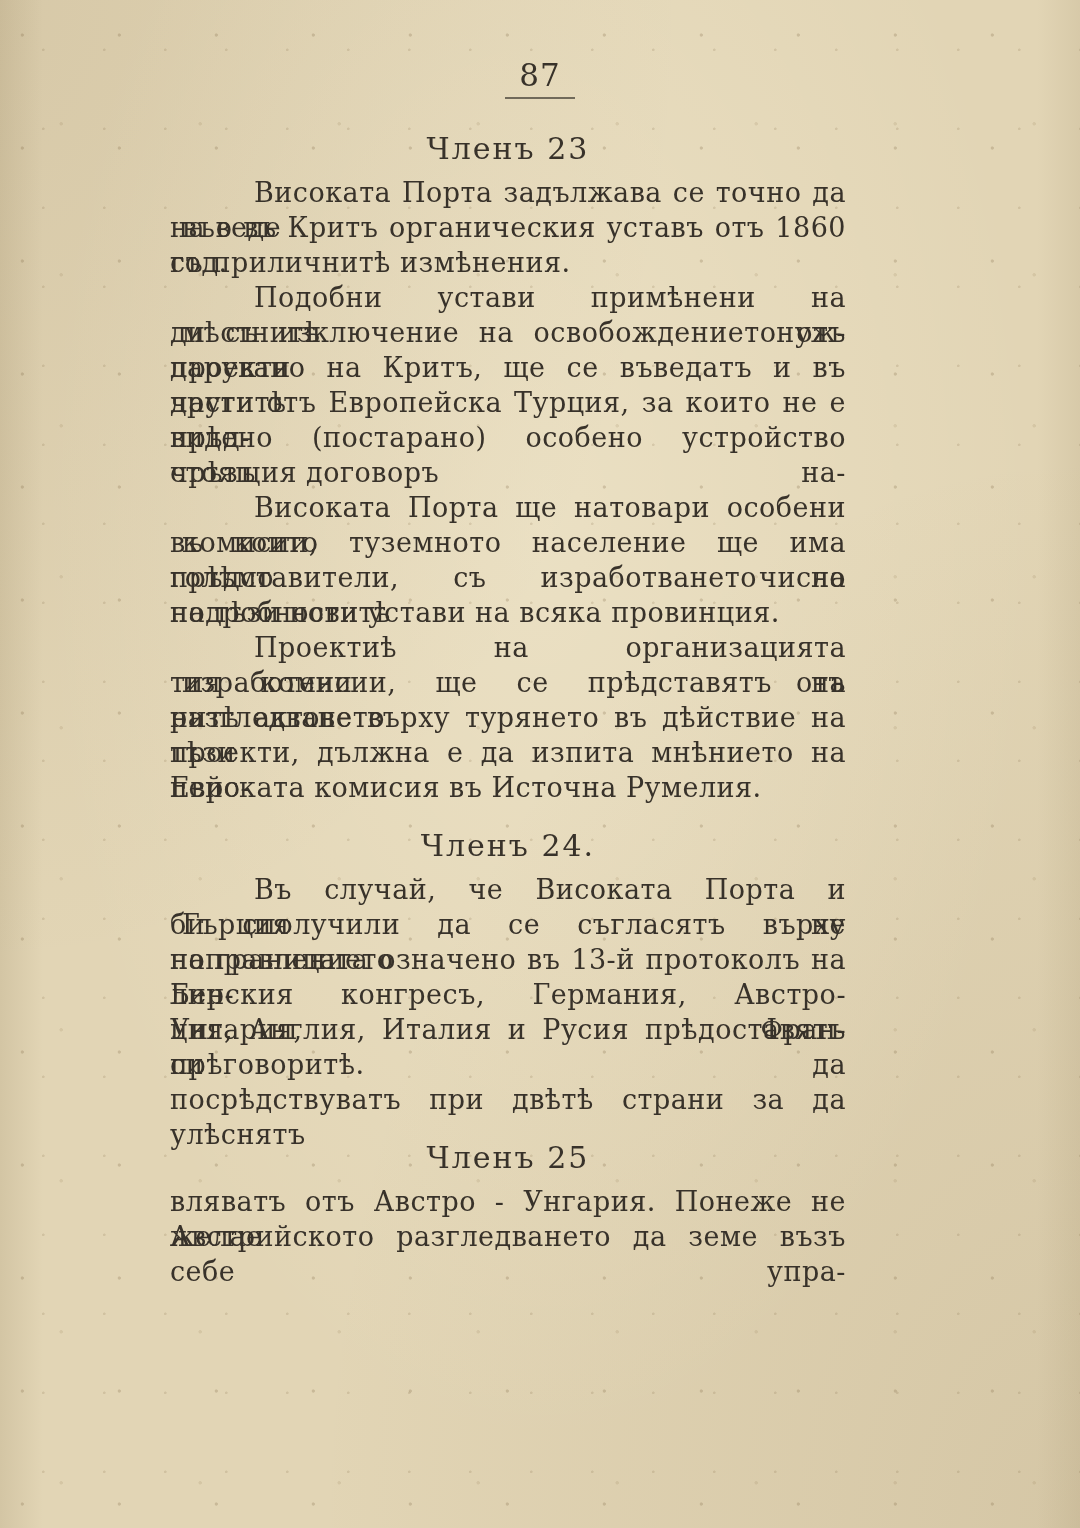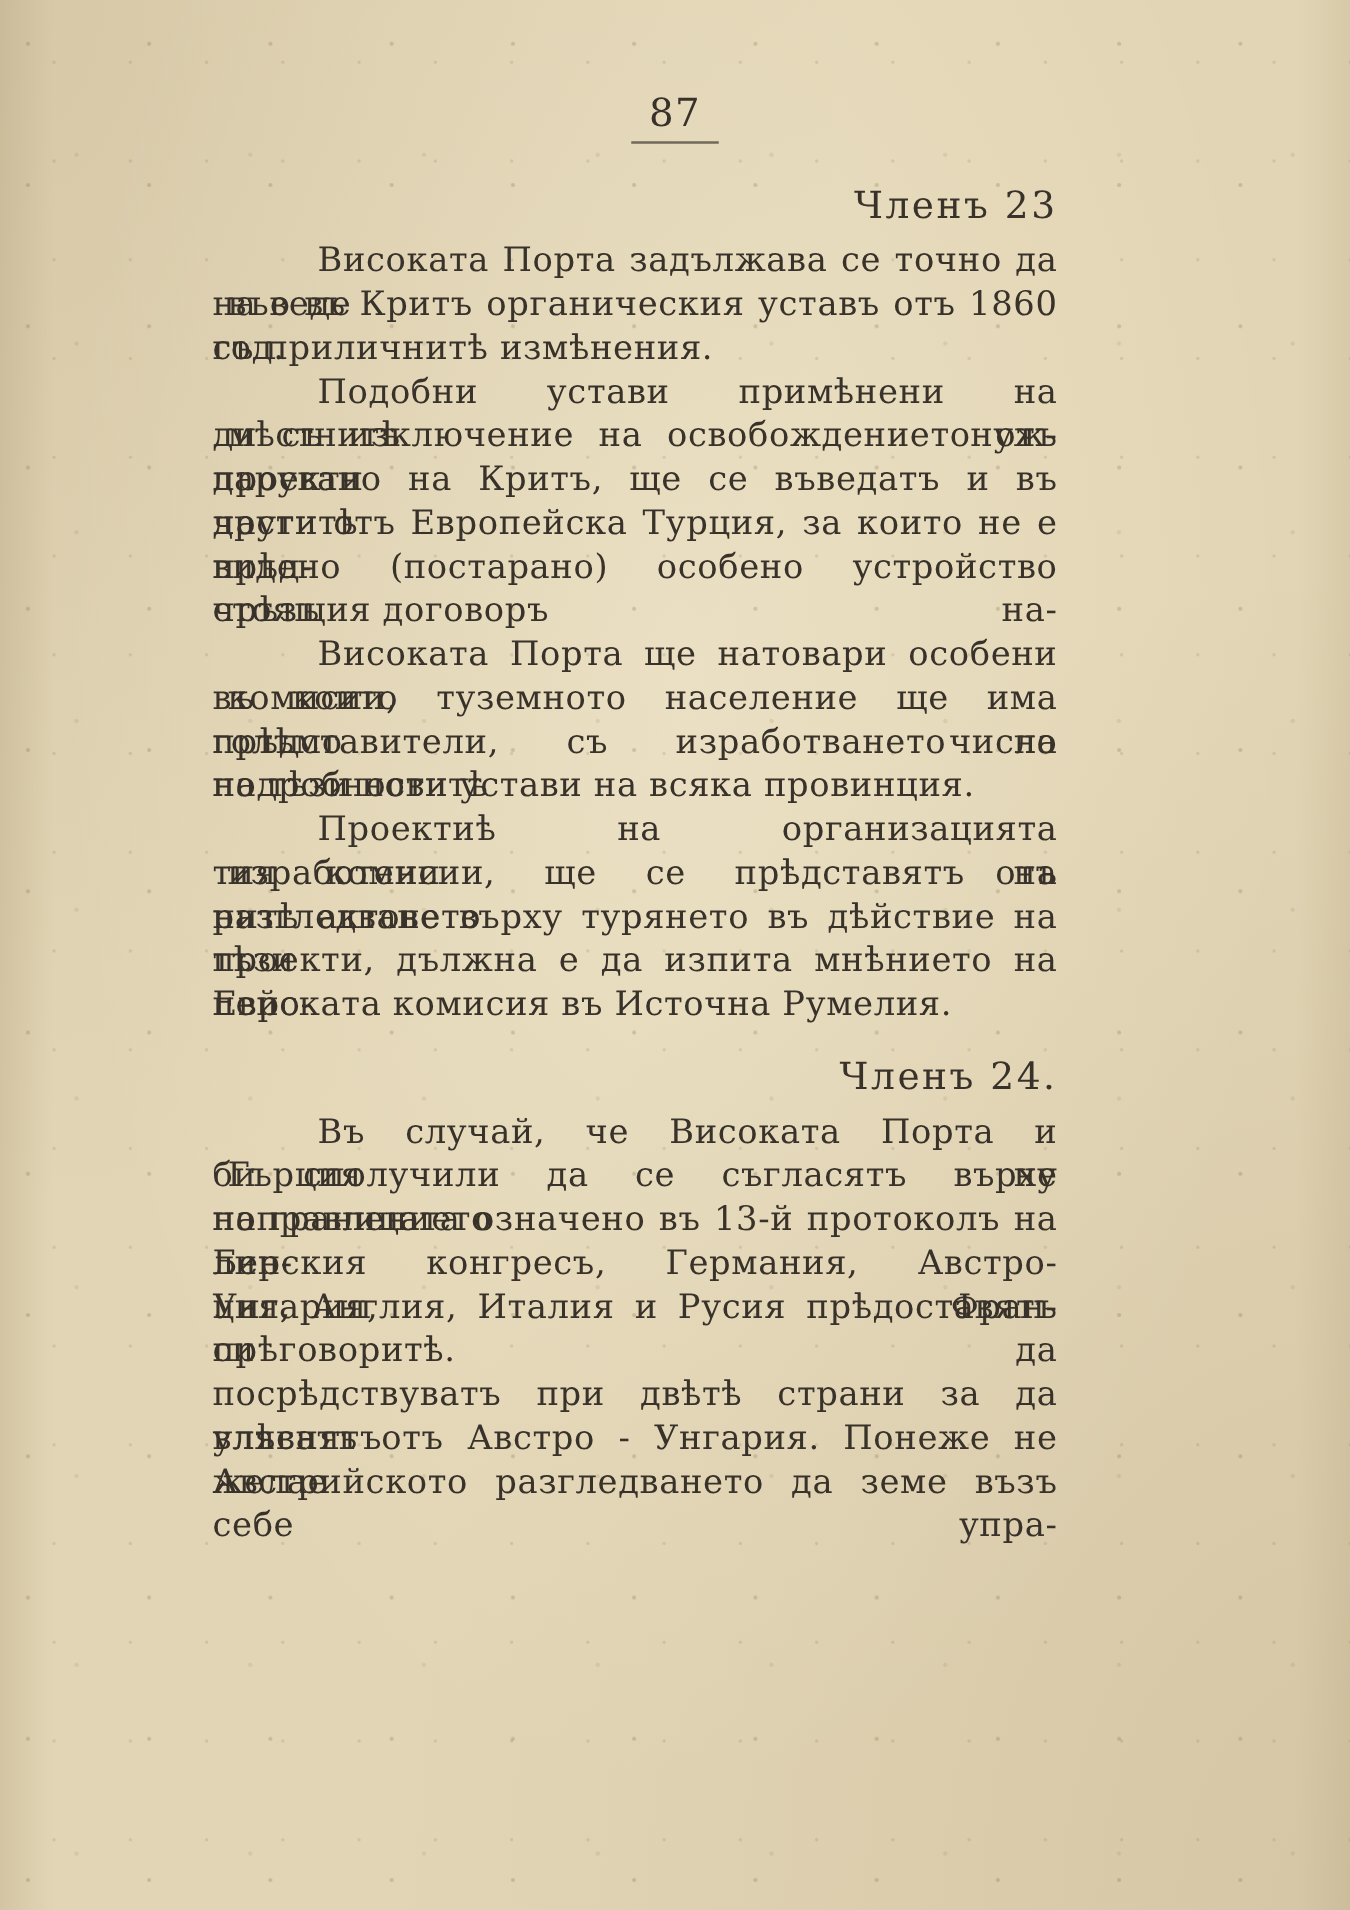--- a/index.html
+++ b/index.html
@@ -19,38 +19,38 @@
       radial-gradient(circle at 44% 82%, rgba(130,105,65,.14) 0 1.4px, rgba(0,0,0,0) 2px),
       linear-gradient(90deg, rgba(120,100,60,.14), rgba(120,100,60,0) 4%),
       linear-gradient(90deg, rgba(0,0,0,0) 96%, rgba(120,100,60,.10)),
       radial-gradient(ellipse at 50% 35%, rgba(255,249,228,.30), rgba(255,249,228,0) 65%),
       radial-gradient(ellipse at 100% 100%, rgba(120,95,55,.12), rgba(120,95,55,0) 50%),
       radial-gradient(ellipse at 0% 0%, rgba(120,95,55,.10), rgba(120,95,55,0) 45%);
     background-size:97px 113px, 61px 79px, 139px 151px, 100% 100%, 100% 100%, 100% 100%, 100% 100%, 100% 100%;
     color:#38322a;
   }
   .page-number{
-    margin:76px auto 0;
+    margin:60px auto 0;
     text-align:center;
     font-size:31px;
     line-height:1;
     letter-spacing:1px;
   }
   .page-underline{
     width:70px;height:2px;
     background:#4a443a;
     opacity:.75;
     margin:6px auto 0;
   }
   .content{
     width:676px;
     margin-left:170px;
   }
   .article-heading{
-    text-align:right;
+    text-align:center;
     font-size:30px;
     height:40px;line-height:40px;
     letter-spacing:2px;
     margin:21px 0 6px;
   }
   .article-heading:first-child{margin-top:30px;}
   .paragraph{margin:0;}
   .line{
     height:35px;line-height:35px;
     font-size:27px;
@@ -99,18 +99,19 @@
       <div class="article-heading">Членъ 24.</div>
       <div class="paragraph">
         <div class="line first">Въ случай, че Високата Порта и Гърция не</div>
         <div class="line">би сполучили да се съгласятъ върху поправлението</div>
         <div class="line">на границата означено въ 13-й протоколъ на Бер-</div>
         <div class="line">линския конгресъ, Германия, Австро-Унгария, Фран-</div>
         <div class="line">ция, Англия, Италия и Русия прѣдоставятъ си да</div>
         <div class="line last">прѣговоритѣ.</div>
         <div class="line">посрѣдствуватъ при двѣтѣ страни за да улѣснятъ</div>
       </div>
+      <div class="article-heading">Членъ 25</div>
       <div class="paragraph">
         <div class="line">вляватъ отъ Австро - Унгария. Понеже не желае</div>
         <div class="line">Австрийското разгледването да земе възъ себе упра-</div>
       </div>
     </div>
 </div>
 
 </body></html>

